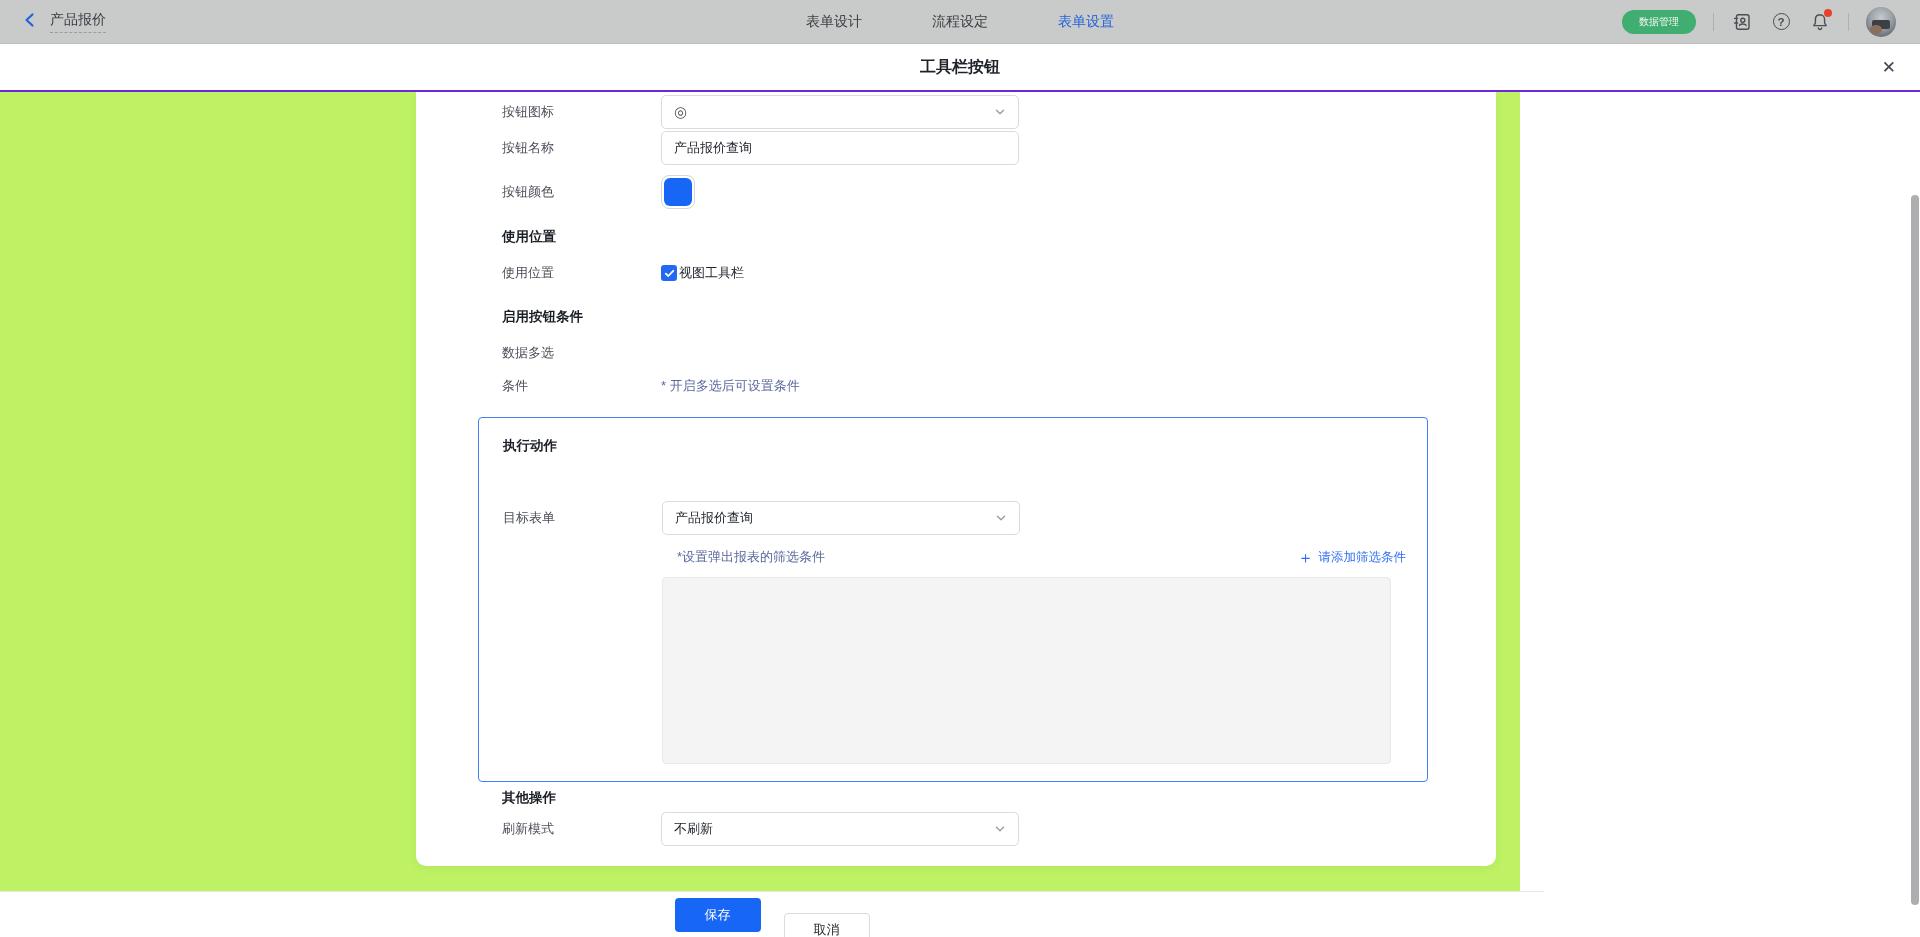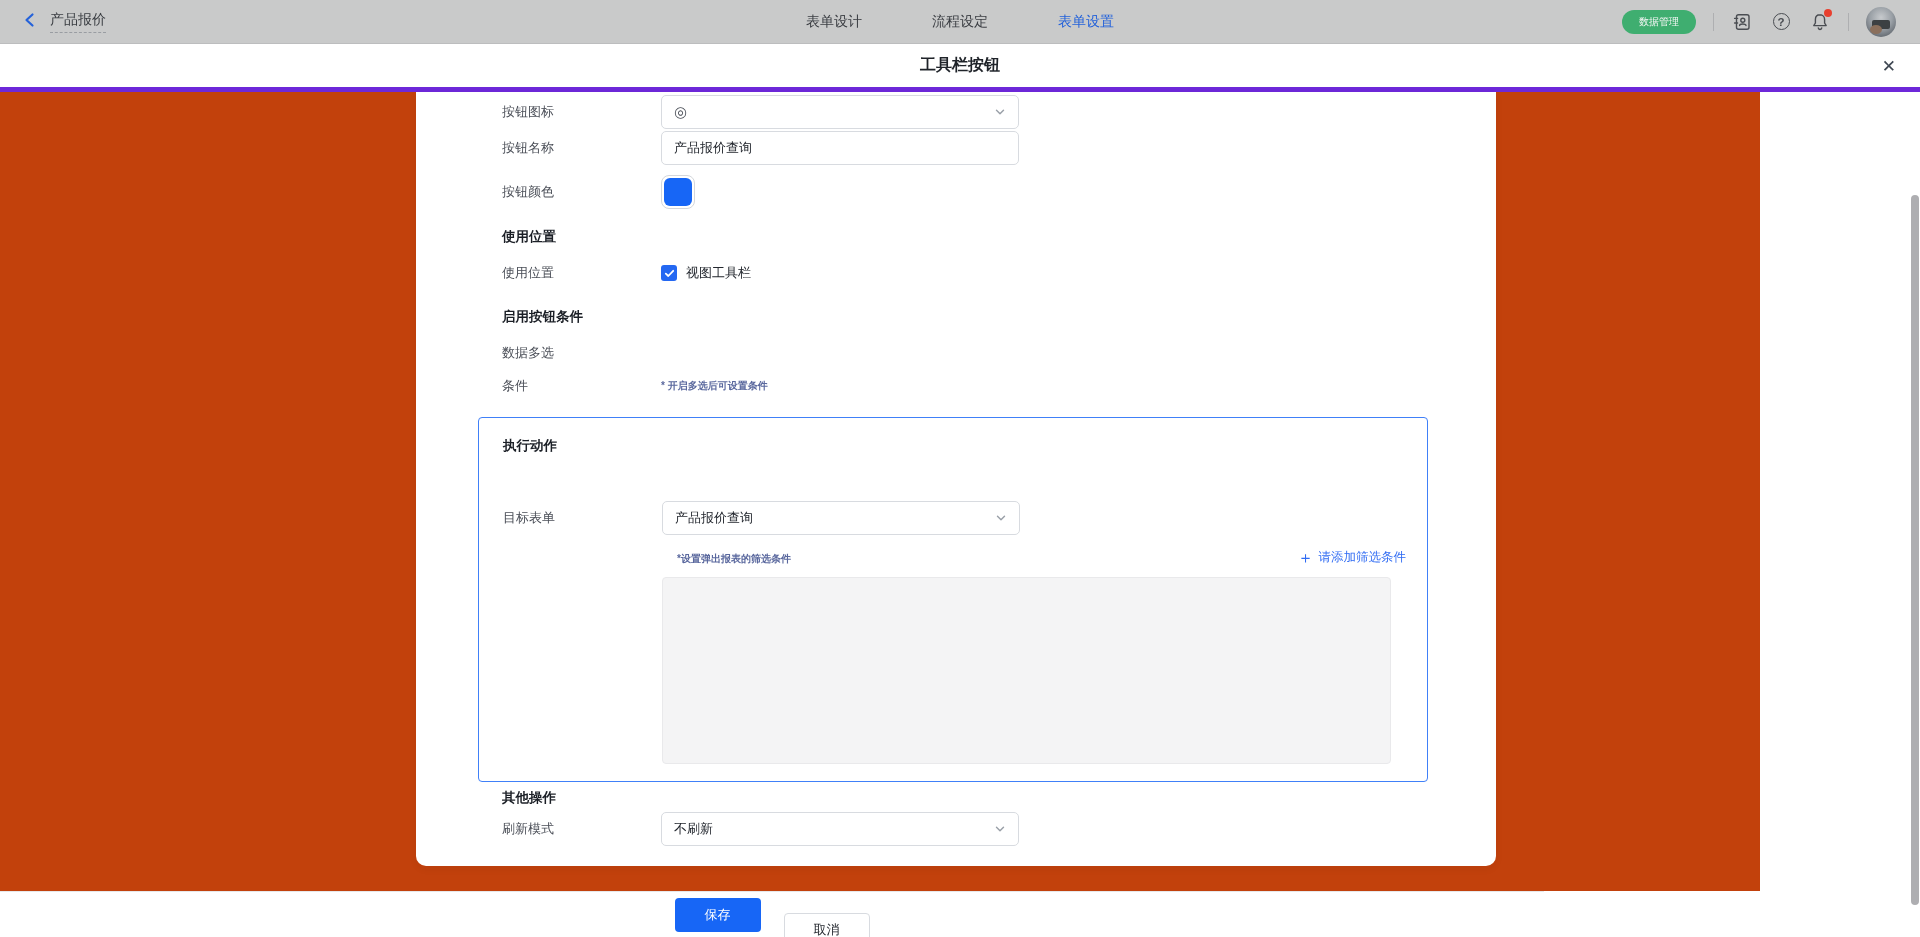--- a/index.html
+++ b/index.html
@@ -24,26 +24,26 @@
     display:flex; align-items:center; justify-content:center; font-size:11.5px; font-weight:bold; color:#4a4d52; }
   .bell-wrap { position:relative; }
   .red-dot { position:absolute; top:-2px; right:-1px; width:8px; height:8px; border-radius:50%; background:#e8402f; }
   .avatar { width:30px; height:30px; border-radius:50%; overflow:hidden; position:relative; cursor:pointer;
     background:radial-gradient(circle at 50% 35%, #c7cacd 0%, #9aa0a6 45%, #6d737a 75%, #565b61 100%); }
   .avatar-laptop { position:absolute; left:6px; top:13px; width:18px; height:9px; background:#3c4043; border-radius:2px; }
   .avatar-hand { position:absolute; left:4px; top:18px; width:12px; height:9px; background:#8a6f5c; border-radius:50%; }
 
   
   .modal-header { position:absolute; top:44px; left:0; width:1920px; height:48px; background:#fff;
-    border-bottom:5px solid #6d28d9; display:flex; align-items:center; justify-content:center; z-index:2; }
+    border-bottom:2px solid #6d28d9; display:flex; align-items:center; justify-content:center; z-index:2; }
   .modal-title { font-size:16px; font-weight:700; color:#1f2329; }
   .close-x { position:absolute; right:24px; top:50%; transform:translateY(-50%);
     font-size:17px; color:#3f4752; cursor:pointer; line-height:1; }
 
-  .modal-body { position:absolute; top:92px; left:0; width:1760px; height:799px; background:#c2410c; z-index:2; }
+  .modal-body { position:absolute; top:92px; left:0; width:1520px; height:799px; background:#bef264; z-index:2; }
   .card { position:absolute; left:416px; top:0; width:1080px; height:774px; background:#fff;
     border-radius:0 0 10px 10px; box-shadow:0 3px 8px rgba(31,35,41,.05); }
 
   .arow { position:absolute; left:86px; display:flex; align-items:center; height:34px; }
   .flabel { width:159px; font-size:13px; color:#4a4e57; flex:none; }
   .section { position:absolute; left:86px; font-size:13.5px; font-weight:700; color:#1b1f26; }
 
   .ctl { width:358px; height:34px; }
   .select { background:#fff; border:1px solid #d8dbe0; border-radius:5px; display:flex; align-items:center;
     padding:0 12px; cursor:pointer; }
@@ -52,23 +52,23 @@
   .chevron { display:flex; align-items:center; }
   .input { border:1px solid #d8dbe0; border-radius:5px; padding:0 12px; font-size:13px; color:#23272e;
     font-family:"Liberation Sans","DejaVu Sans",sans-serif; outline:none; }
 
   .swatch-outer { width:34px; height:34px; border:1px solid #d4d7dc; border-radius:8px;
     display:flex; align-items:center; justify-content:center; cursor:pointer; }
   .swatch-inner { width:28px; height:28px; border-radius:6px; }
 
   .checkbox { width:16px; height:16px; background:#2468f2; border-radius:3px; display:flex;
     align-items:center; justify-content:center; cursor:pointer; flex:none; }
-  .cb-label { font-size:13px; color:#23272e; margin-left:9px; }
-
-  .hint-indigo { font-size:10px; color:#5a689e;font-weight:bold; }
+  .cb-label { font-size:13px; color:#23272e; margin-left:2px; }
+
+  .hint-indigo { font-size:13px; color:#5a689e; }
   .link-blue { display:flex; align-items:center; gap:5px; color:#2f6bf3; font-size:12.5px; cursor:pointer; }
   .plus-glyph { font-size:16px; line-height:1; font-weight:400; }
 
   .hl-box { position:absolute; left:62px; top:325px; width:950px; height:365px;
     border:1.5px solid #4080f8; border-radius:4px; }
   .hl-box .section { left:24px; }
   .hl-box .arow { left:24px; }
   .note-row { position:absolute; left:198px; top:128px; width:729px; display:flex;
     align-items:flex-end; justify-content:space-between; height:20px; }
   .gray-panel { position:absolute; left:183px; top:159px; width:729px; height:187px;

